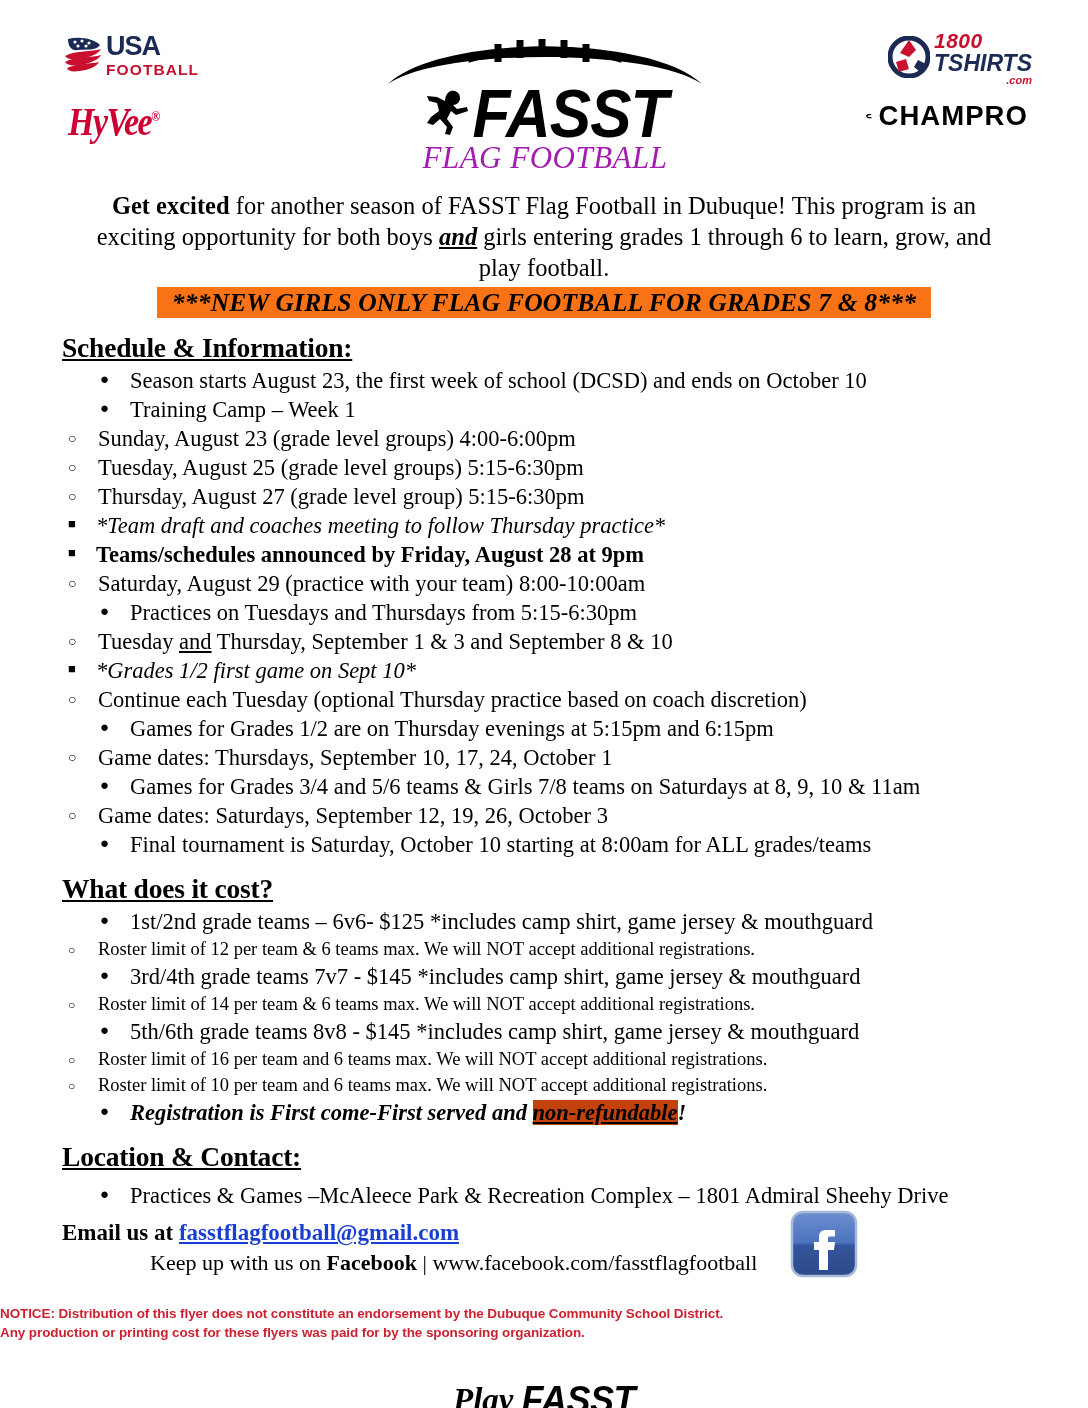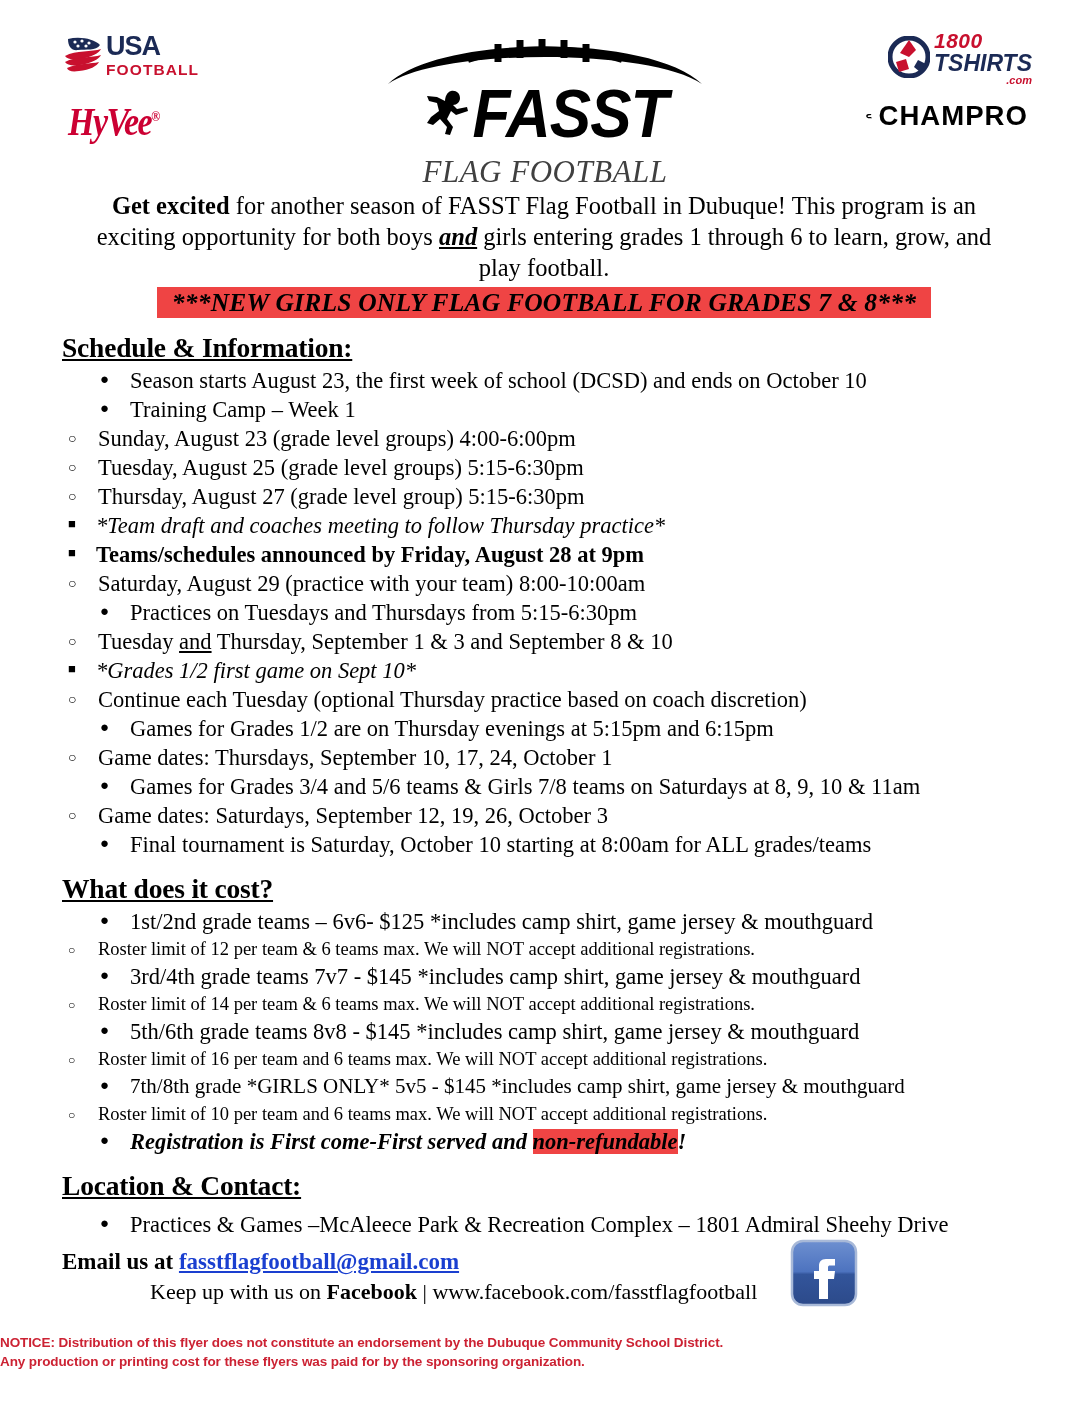--- a/index.html
+++ b/index.html
@@ -89,23 +89,22 @@
     line-height: 60px;
     color: #000;
     transform: scaleY(1.12);
   }
   .fasst-sub {
     position: absolute; left: 0; top: 118px; width: 330px;
     font-family: "Liberation Serif", serif;
     font-style: italic;
     font-size: 31px;
     letter-spacing: 0.5px;
-    color: #404040;
+    color: #a21caf;
     text-align: center;
-    margin-top: 14px;
   }
 
   
   .tshirts {
     position: absolute;
     left: 888px; top: 30px;
     width: 140px; height: 58px;
   }
   .tshirts-emblem { position: absolute; left: 0; top: 6px; width: 42px; height: 42px; }
   .tshirts-text { position: absolute; left: 46px; top: 0; text-align: left; font-style: italic; }
@@ -152,21 +151,21 @@
     padding-top: 4px;
   }
   .intro b { font-weight: bold; }
   .intro u { text-decoration: underline; font-style: italic; font-weight: bold; }
 
   .banner {
     text-align: center;
     margin-top: 5px;
   }
   .banner span {
-    background: #ef4444;
+    background: #f97316;
     font-weight: bold;
     font-style: italic;
     font-size: 25.5px;
     letter-spacing: 0.2px;
     padding: 1px 15px;
     line-height: 30px;
   }
 
   
   .content { padding: 0 0 0 0; }
@@ -226,21 +225,22 @@
   li.small { font-size: 18.5px; line-height: 26px; }
   li.small::before { font-size: 12px; top: 1px; }
   li.compact { font-size: 21px; }
 
   li.reg-line {
     font-size: 22.5px;
     font-weight: bold;
     font-style: italic;
   }
   .hl-underline {
-    background: #ef4444;
+    background: #c2410c;
+    text-decoration: underline;
   }
 
   
   .contact-block { position: relative; margin-top: 8px; }
   .email-line {
     font-size: 23px;
     font-weight: bold;
     margin-left: 62px;
     line-height: 30px;
   }
@@ -402,21 +402,20 @@
     </ul>
 
   <h2 class="section-heading">What does it cost?</h2>
   <ul id="cost-list">
       <li class="lvl1"><span>1st/2nd grade teams – 6v6- $125 *includes camp shirt, game jersey &amp; mouthguard</span></li>
       <li class="lvl2 small"><span>Roster limit of 12 per team &amp; 6 teams max. We will NOT accept additional registrations.</span></li>
       <li class="lvl1"><span>3rd/4th grade teams 7v7 - $145 *includes camp shirt, game jersey &amp; mouthguard</span></li>
       <li class="lvl2 small"><span>Roster limit of 14 per team &amp; 6 teams max. We will NOT accept additional registrations.</span></li>
       <li class="lvl1"><span>5th/6th grade teams 8v8 - $145 *includes camp shirt, game jersey &amp; mouthguard</span></li>
       <li class="lvl2 small"><span>Roster limit of 16 per team and 6 teams max. We will NOT accept additional registrations.</span></li>
-      <li class="lvl1 compact"><span>7th/8th grade *GIRLS ONLY* 5v5 - $145 *includes camp shirt, game jersey &amp; mouthguard</span></li>
       <li class="lvl2 small"><span>Roster limit of 10 per team and 6 teams max. We will NOT accept additional registrations.</span></li>
     </ul>
 
   <ul>
     <li class="lvl1 reg-line">
       <span>Registration is First come-First served and </span><span class="hl-underline">non-refundable</span><span>!</span>
     </li>
   </ul>
 
   <h2 class="section-heading">Location &amp; Contact:</h2>

